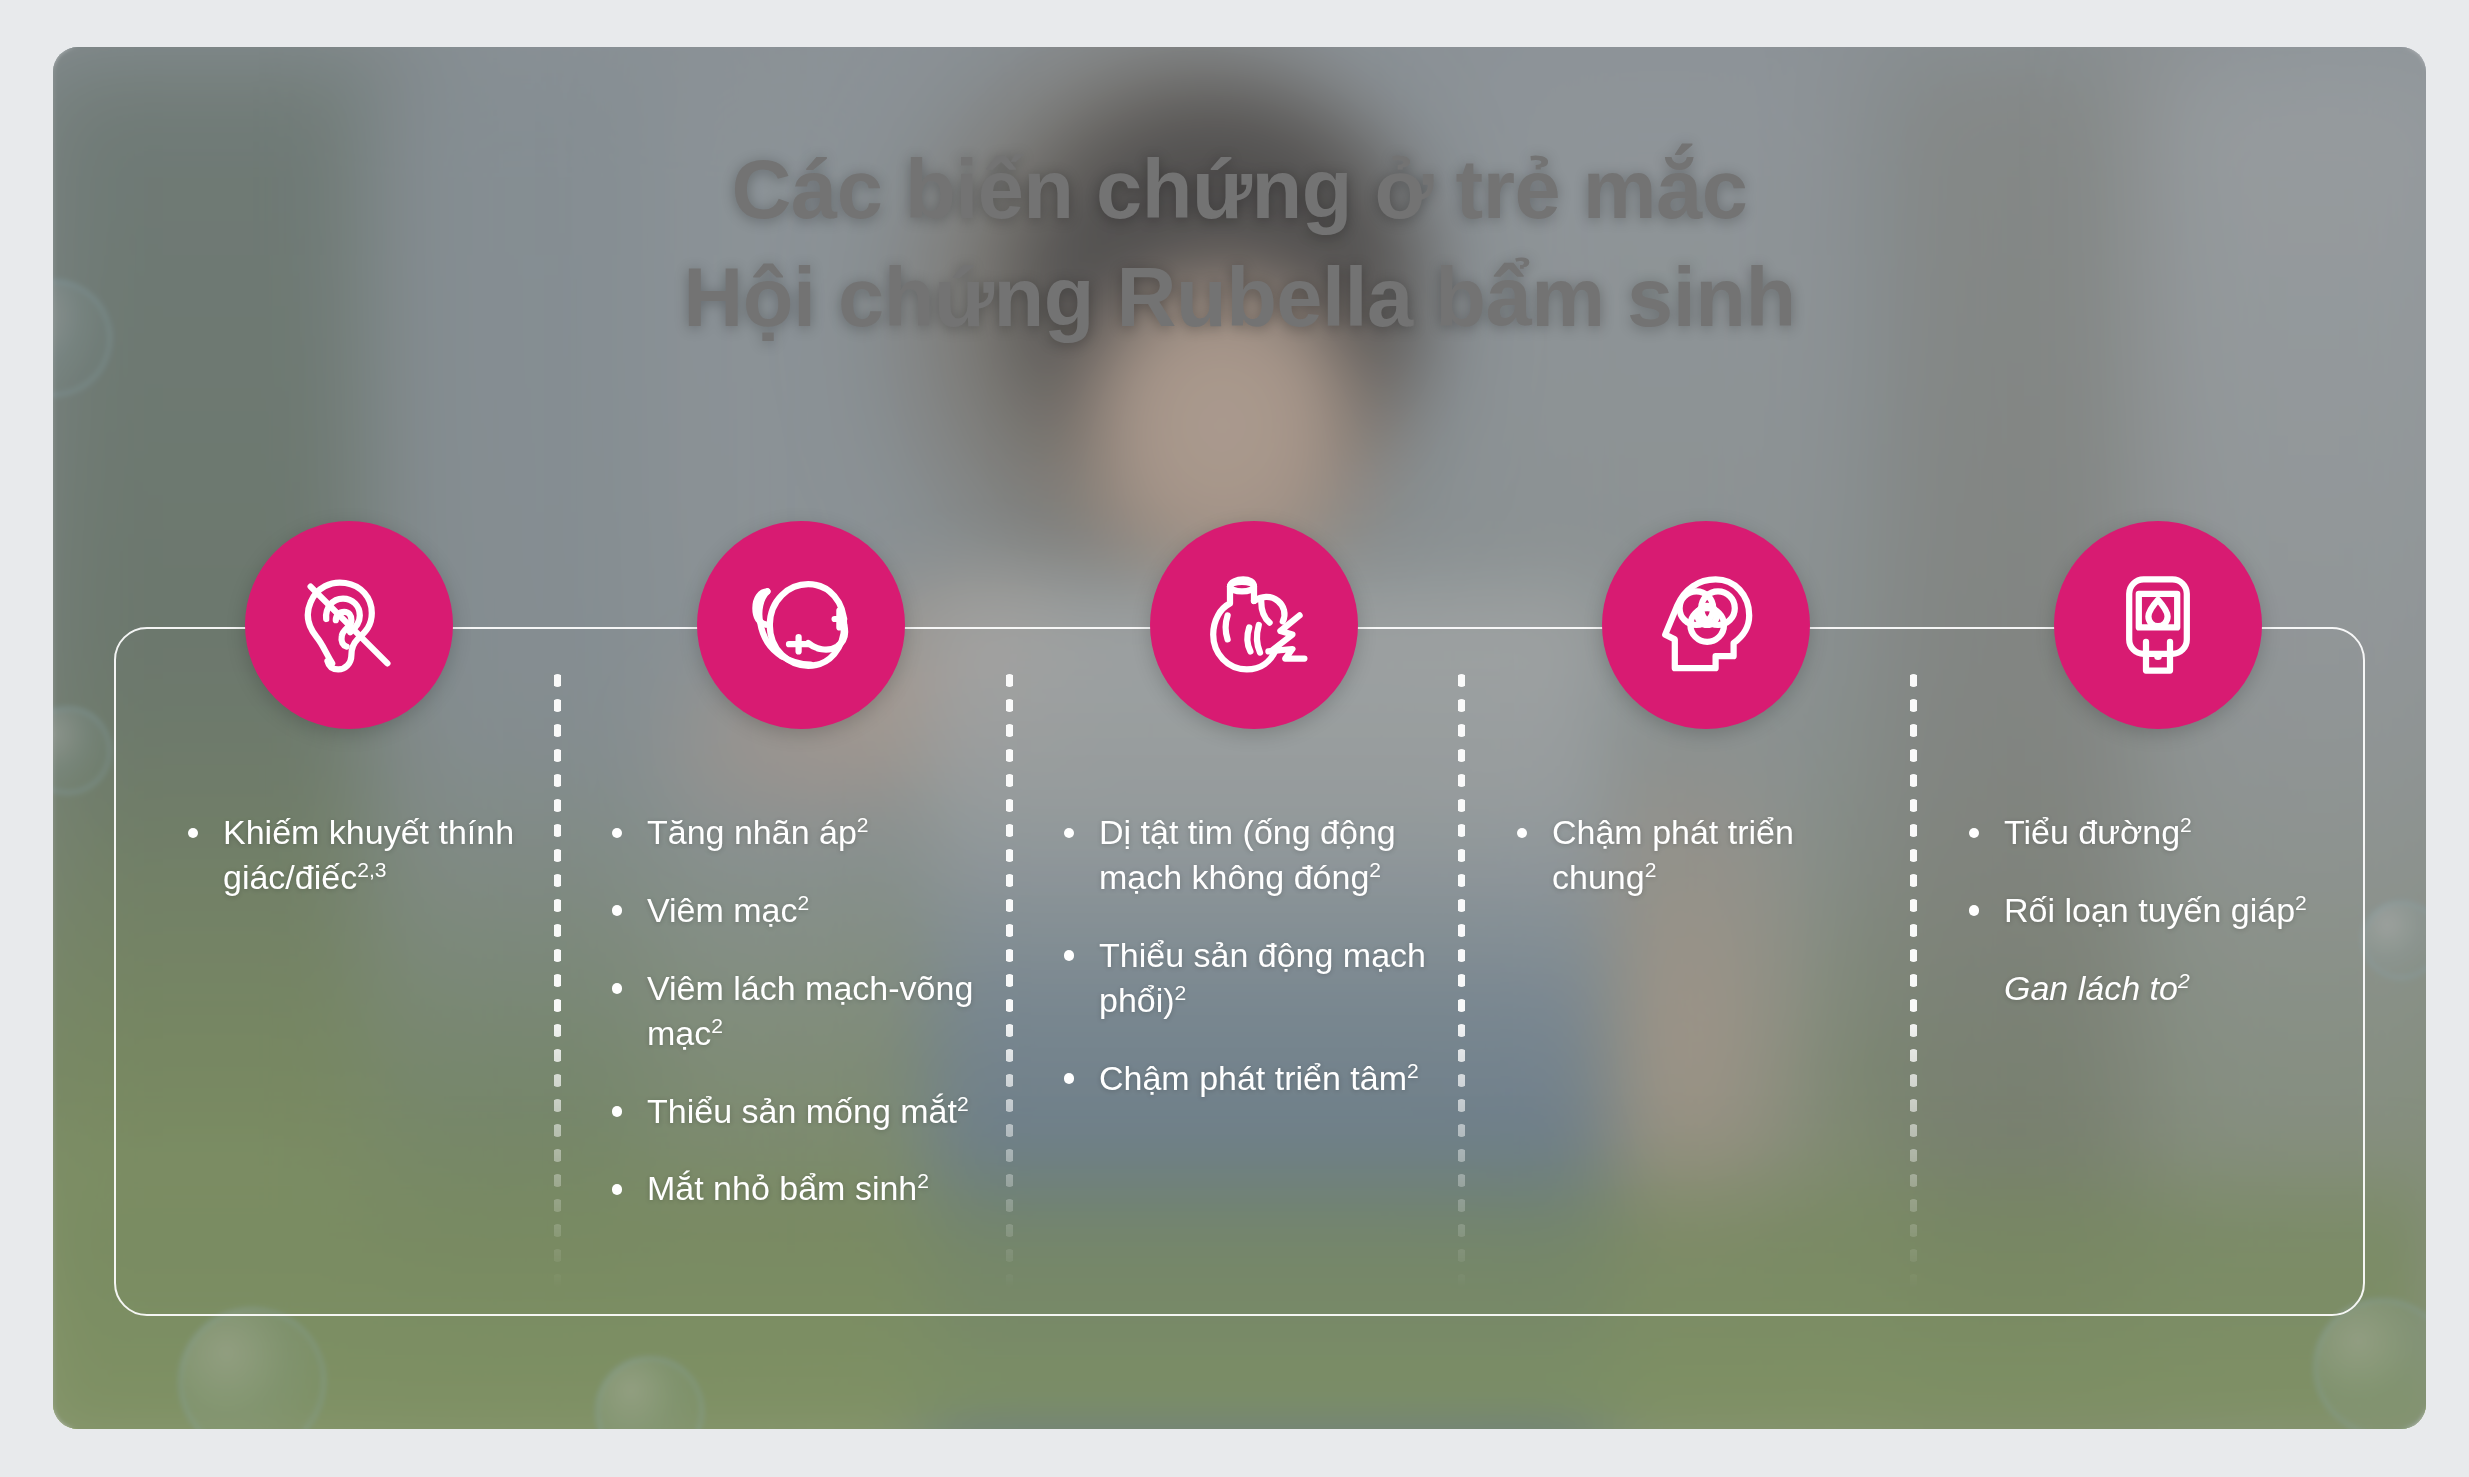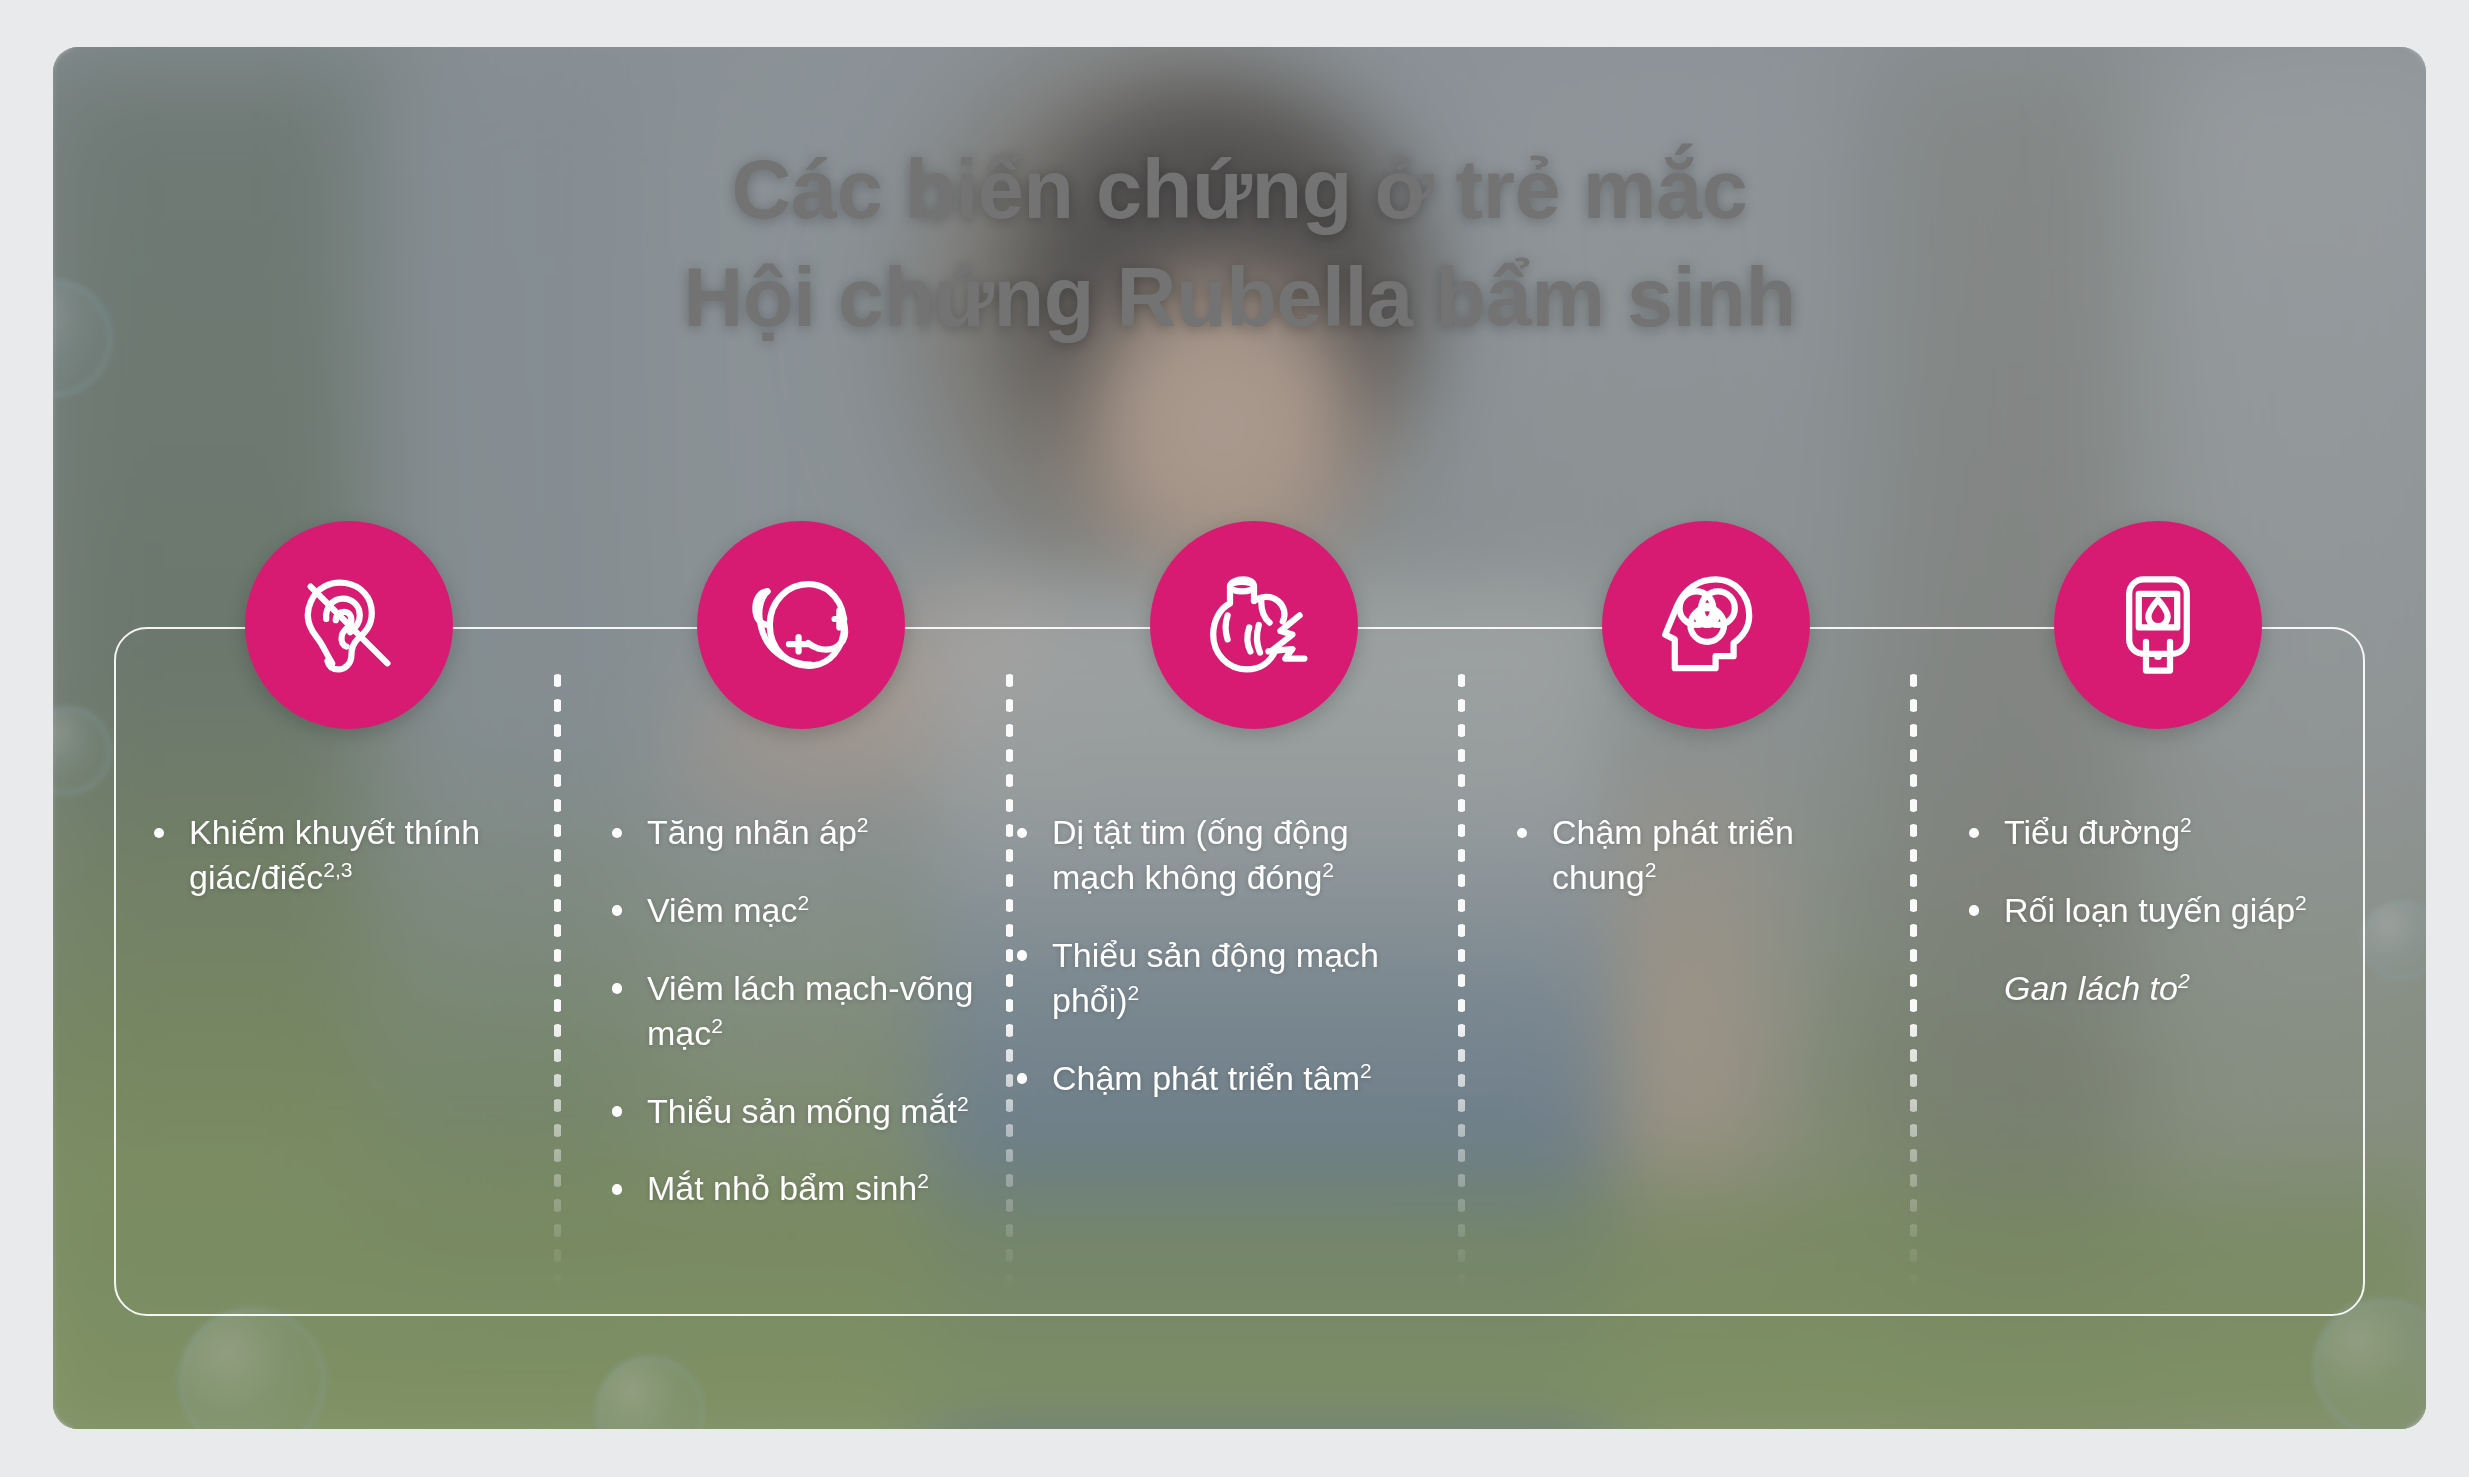--- a/index.html
+++ b/index.html
@@ -329,37 +329,37 @@
           <rect x="26" y="12" width="48" height="62" rx="12"></rect>
           <rect x="34" y="24" width="32" height="28"></rect>
           <path d="M50 29 C50 29 58 38 58 43 C58 47.5 54.4 51 50 51 C45.6 51 42 47.5 42 43 C42 38 50 29 50 29 Z"></path>
           <path d="M40 64 L40 88 L60 88 L60 64"></path>
           <circle class="fl" cx="50" cy="76" r="3.2"></circle>
         </svg>
       </div>
 
     </div>
 
-    <div class="column" style="left:93px; width:388px;">
+    <div class="column" style="left:127px; width:388px;">
       <ul>
         <li class="bullet"><span>Khiếm khuyết thính giác/điếc</span><sup>2,3</sup></li>
       </ul>
     </div>
 
     <div class="column" style="left:551px; width:388px;">
       <ul>
         <li class="bullet"><span>Tăng nhãn áp</span><sup>2</sup></li>
         <li class="bullet"><span>Viêm mạc</span><sup>2</sup></li>
         <li class="bullet"><span>Viêm lách mạch-võng mạc</span><sup>2</sup></li>
         <li class="bullet"><span>Thiểu sản mống mắt</span><sup>2</sup></li>
         <li class="bullet"><span>Mắt nhỏ bẩm sinh</span><sup>2</sup></li>
       </ul>
     </div>
 
-    <div class="column" style="left:956px; width:408px;">
+    <div class="column" style="left:1003px; width:408px;">
       <ul>
         <li class="bullet"><span>Dị tật tim (ống động mạch không đóng</span><sup>2</sup></li>
         <li class="bullet"><span>Thiểu sản động mạch phổi)</span><sup>2</sup></li>
         <li class="bullet"><span>Chậm phát triển tâm</span><sup>2</sup></li>
       </ul>
     </div>
 
     <div class="column" style="left:1456px; width:388px;">
       <ul>
         <li class="bullet"><span>Chậm phát triển chung</span><sup>2</sup></li>

